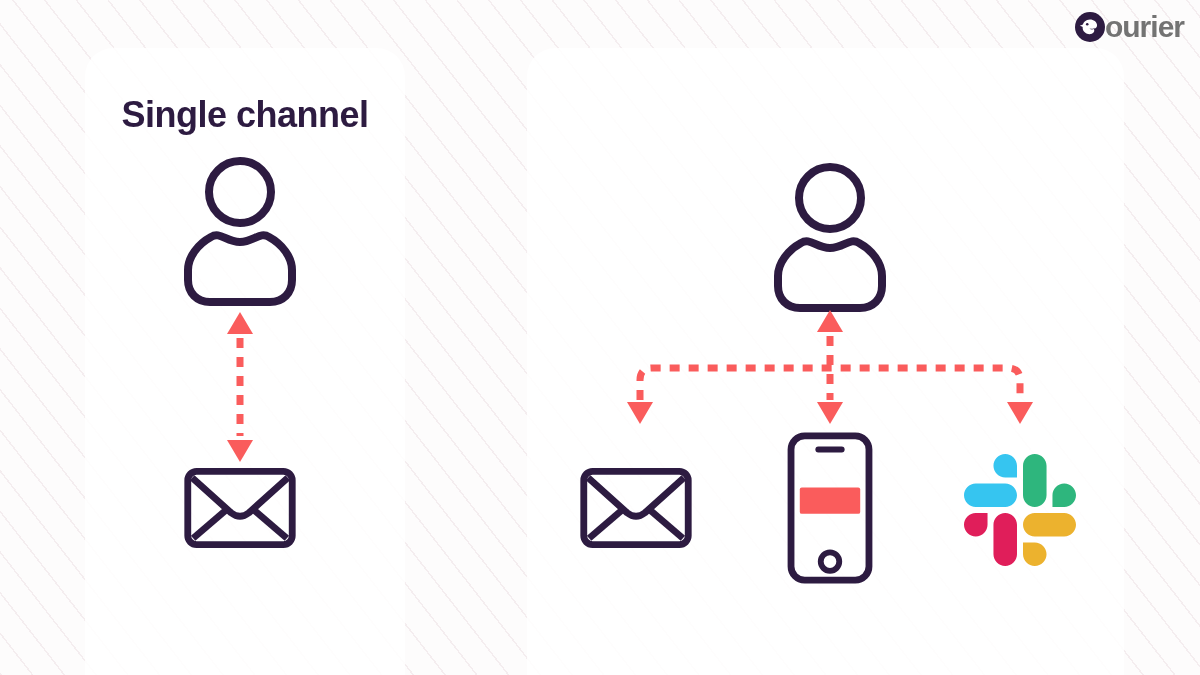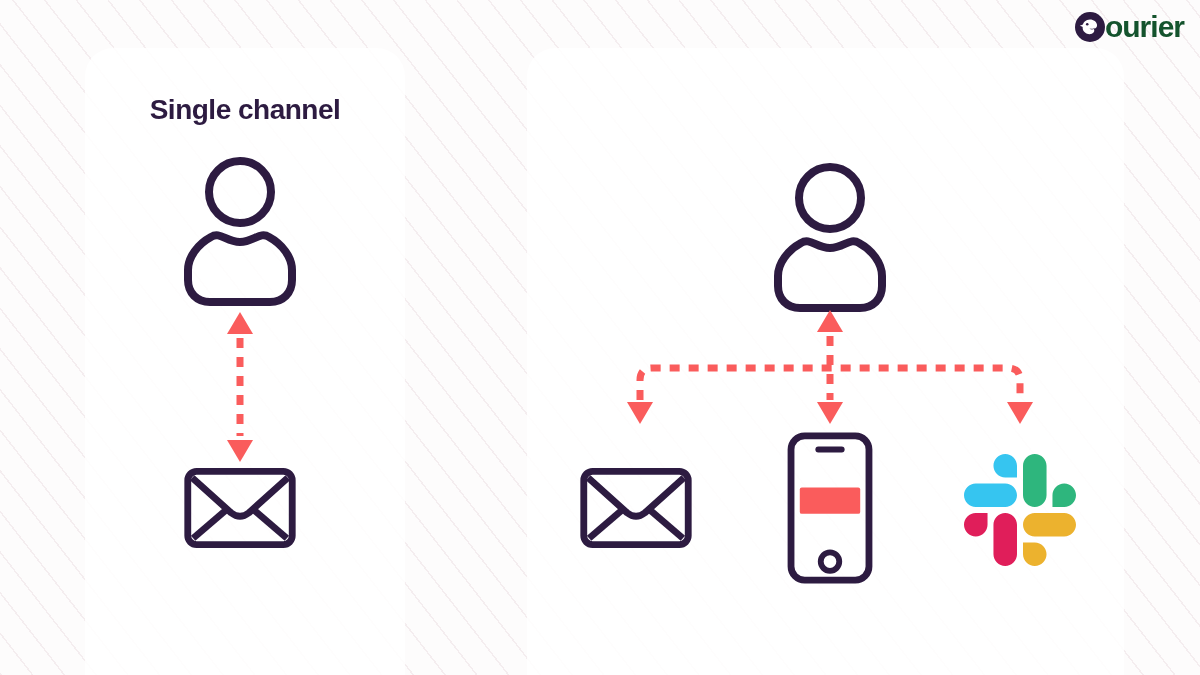--- a/index.html
+++ b/index.html
@@ -19,42 +19,42 @@
     position: absolute;
     top: 11px;
     right: 16px;
     display: flex;
     align-items: center;
     z-index: 5;
   }
   .brand-word {
     font-size: 30px;
     font-weight: 800;
-    color: #14532d;
+    color: #737373;
     letter-spacing: -1px;
     line-height: 32px;
   }
 
   
   .card {
     position: absolute;
     top: 48px;
     height: 660px;
     background: rgba(255,255,255,0.85);
     border-radius: 28px;
   }
   .card-single { left: 85px;  width: 320px; }
   .card-omni   { left: 527px; width: 597px; }
 
   .card-title {
     position: absolute;
     top: 46px;
     width: 100%;
     text-align: center;
-    font-size: 28px;
+    font-size: 36px;
     font-weight: 800;
     letter-spacing: -0.5px;
     color: #2D1B41;
   }
 
   .abs { position: absolute; }
 
   
   .sc-person   { left: 93px;  top: 108px; width: 124px; height: 152px; }
   .sc-arrow    { left: 135px; top: 264px; width: 40px;  height: 150px; }

